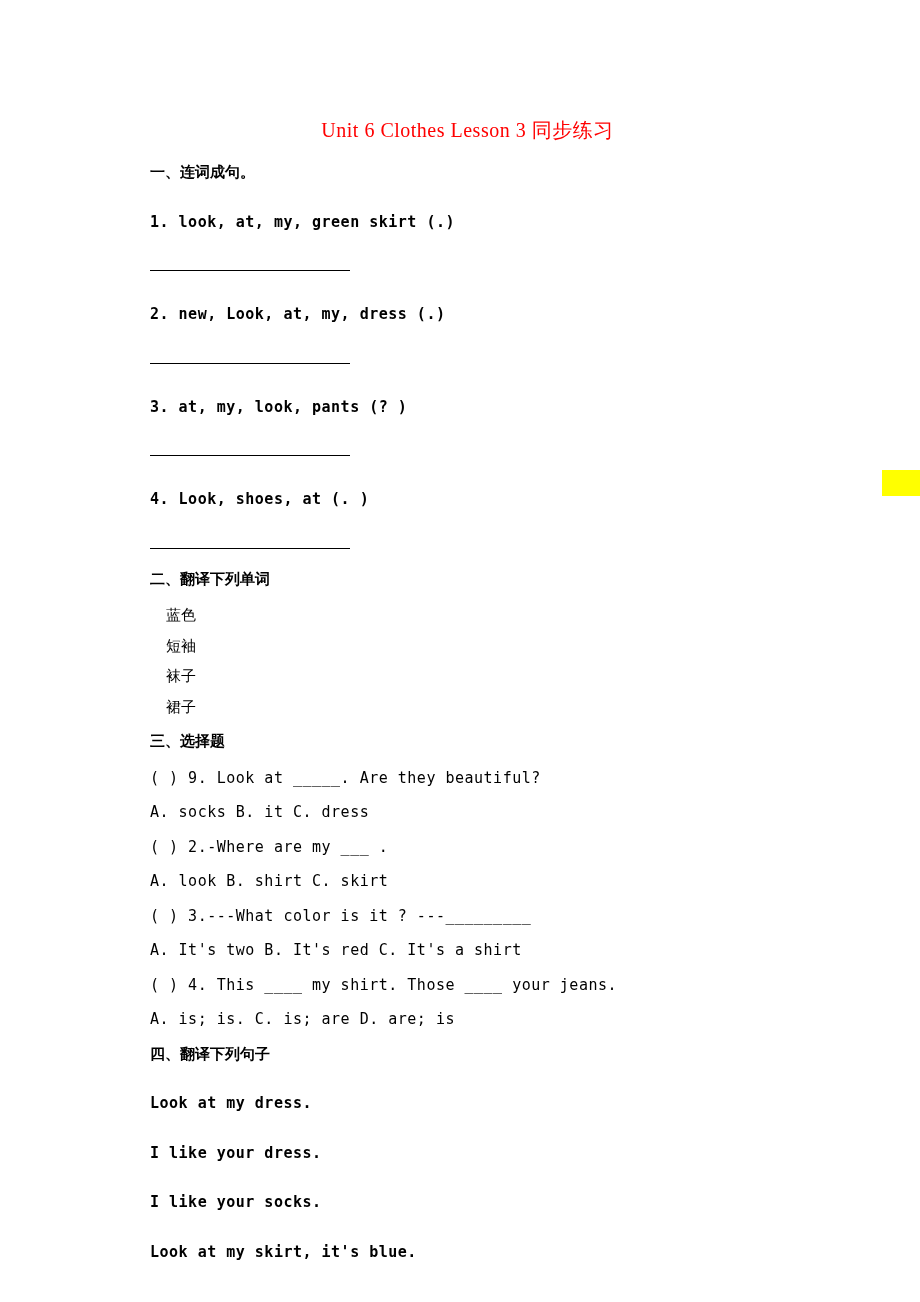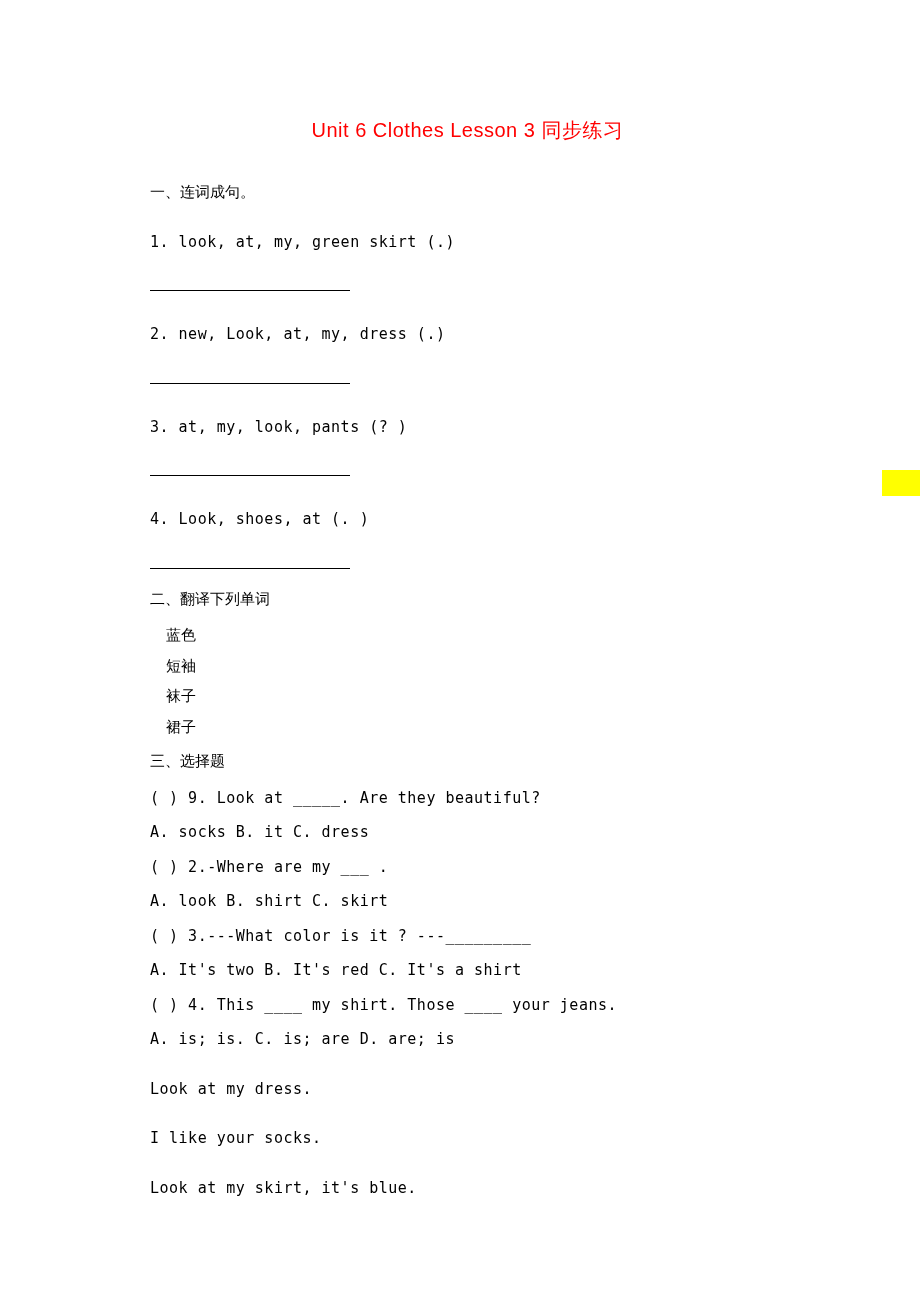--- a/index.html
+++ b/index.html
@@ -14,32 +14,33 @@
   }
   .page {
     padding: 115px 135px 0 150px;
     font-size: 15px;
     line-height: 1.5;
   }
   .title {
     color: #ff0000;
     font-size: 20px;
     text-align: center;
-    margin-bottom: 36px;
-    font-family: Liberation Sans, sans-serif;
+    margin-bottom: 16px;
+    font-family: Liberation Serif, serif;
     letter-spacing: 0.5px;
   }
   .heading {
-    font-weight: normal;
+    font-weight: bold;
     margin: 12px 0 14px 0;
   }
   .line {
     margin: 27px 0;
     font-family: "SimSun", monospace;
     letter-spacing: 0.5px;
+    font-weight: bold;
   }
   .blank-line {
     margin: 10px 0 14px 0;
     height: 16px;
     position: relative;
   }
   .blank-line::after {
     content: "";
     display: block;
     border-bottom: 1px solid #000;
@@ -98,19 +99,21 @@
 
   <div class="choice-line">(     ) 2.-Where are my ___ .</div>
   <div class="choice-line">A. look           B. shirt       C. skirt</div>
 
   <div class="choice-line">(     ) 3.---What color is it ?   ---_________</div>
   <div class="choice-line">A.  It's two      B. It's red   C. It's a shirt</div>
 
   <div class="choice-line">(     ) 4. This ____ my shirt. Those ____ your jeans.</div>
   <div class="choice-line">A. is; is.       C. is; are      D. are; is</div>
 
+  <div class="heading">四、翻译下列句子</div>
   <div class="line">Look at my dress.</div>
+  <div class="line">I like your dress.</div>
   <div class="line">I like your socks.</div>
   <div class="line">Look at my skirt, it's blue.</div>
 
 </div>
 
 <div class="yellow-tab"></div>
 
 </body></html>

